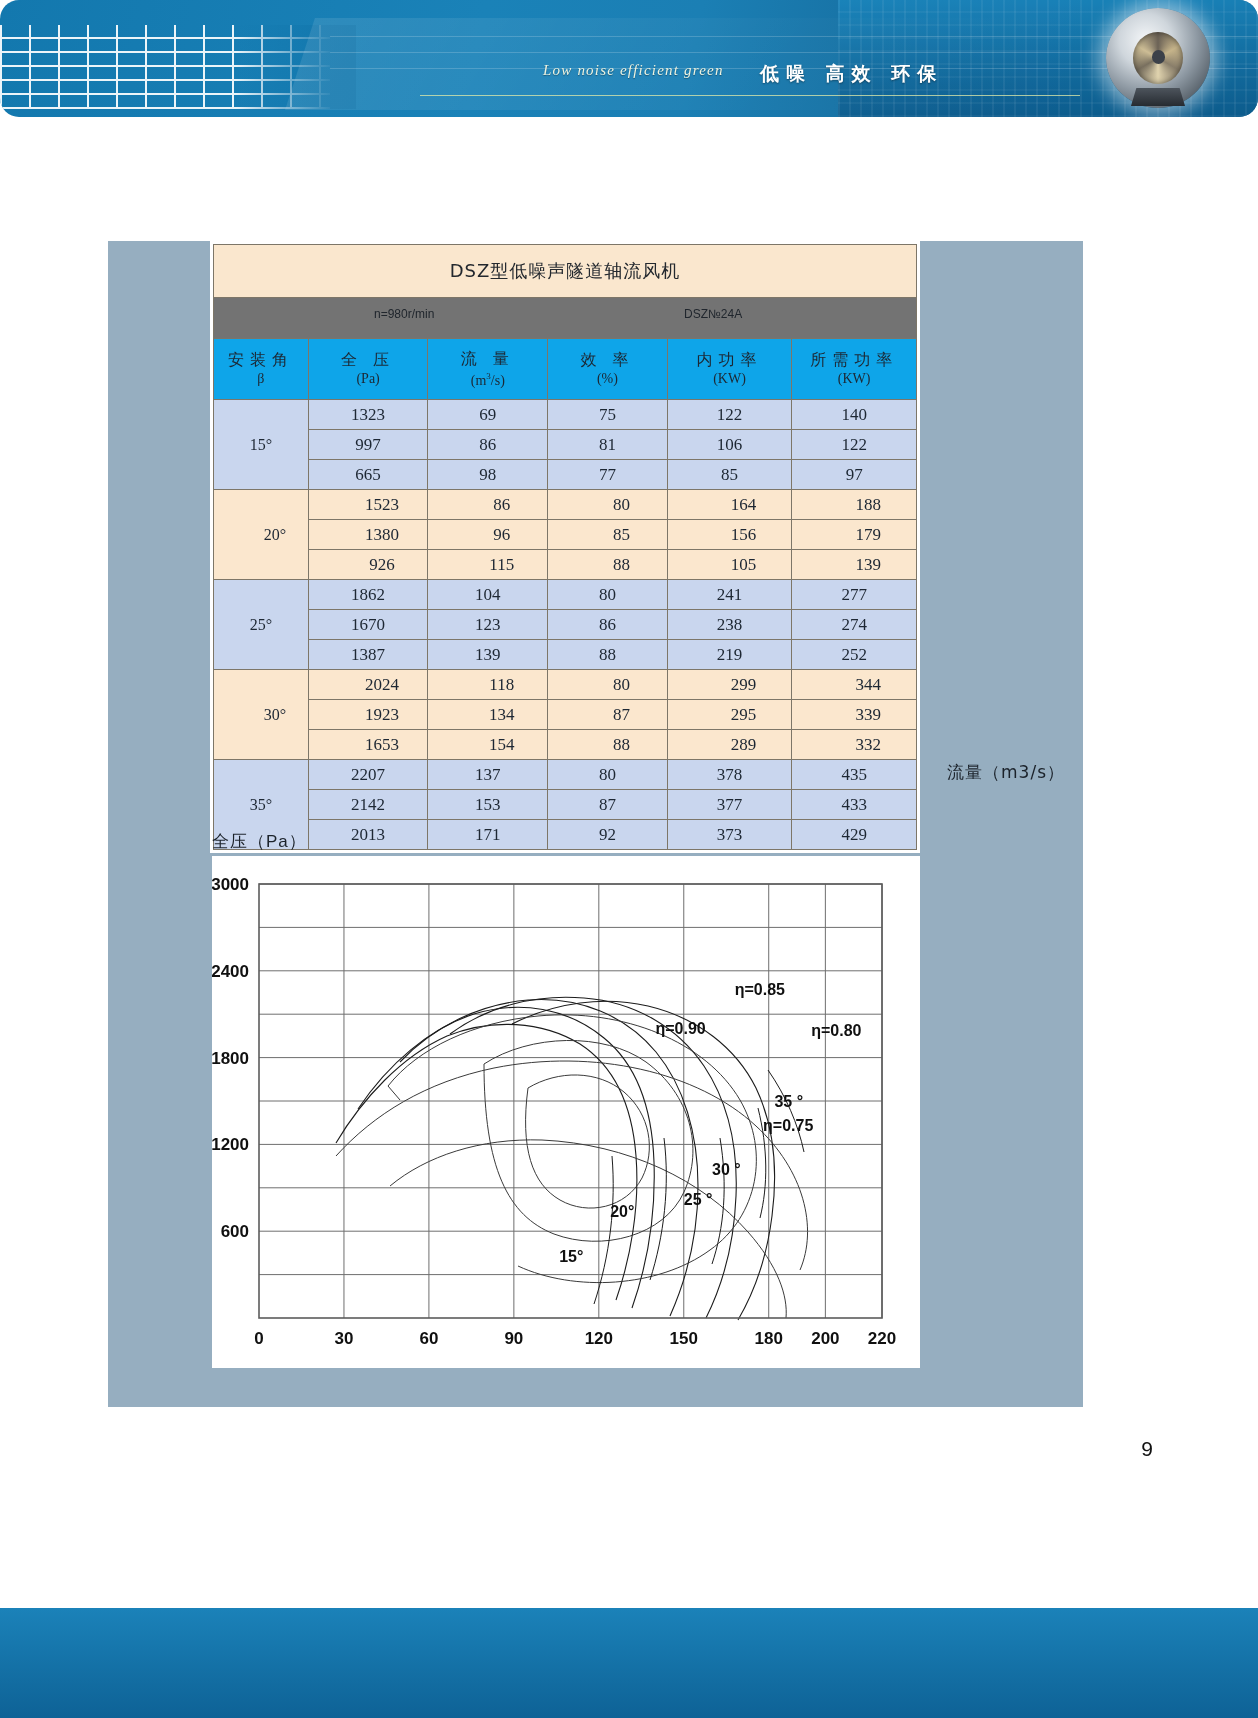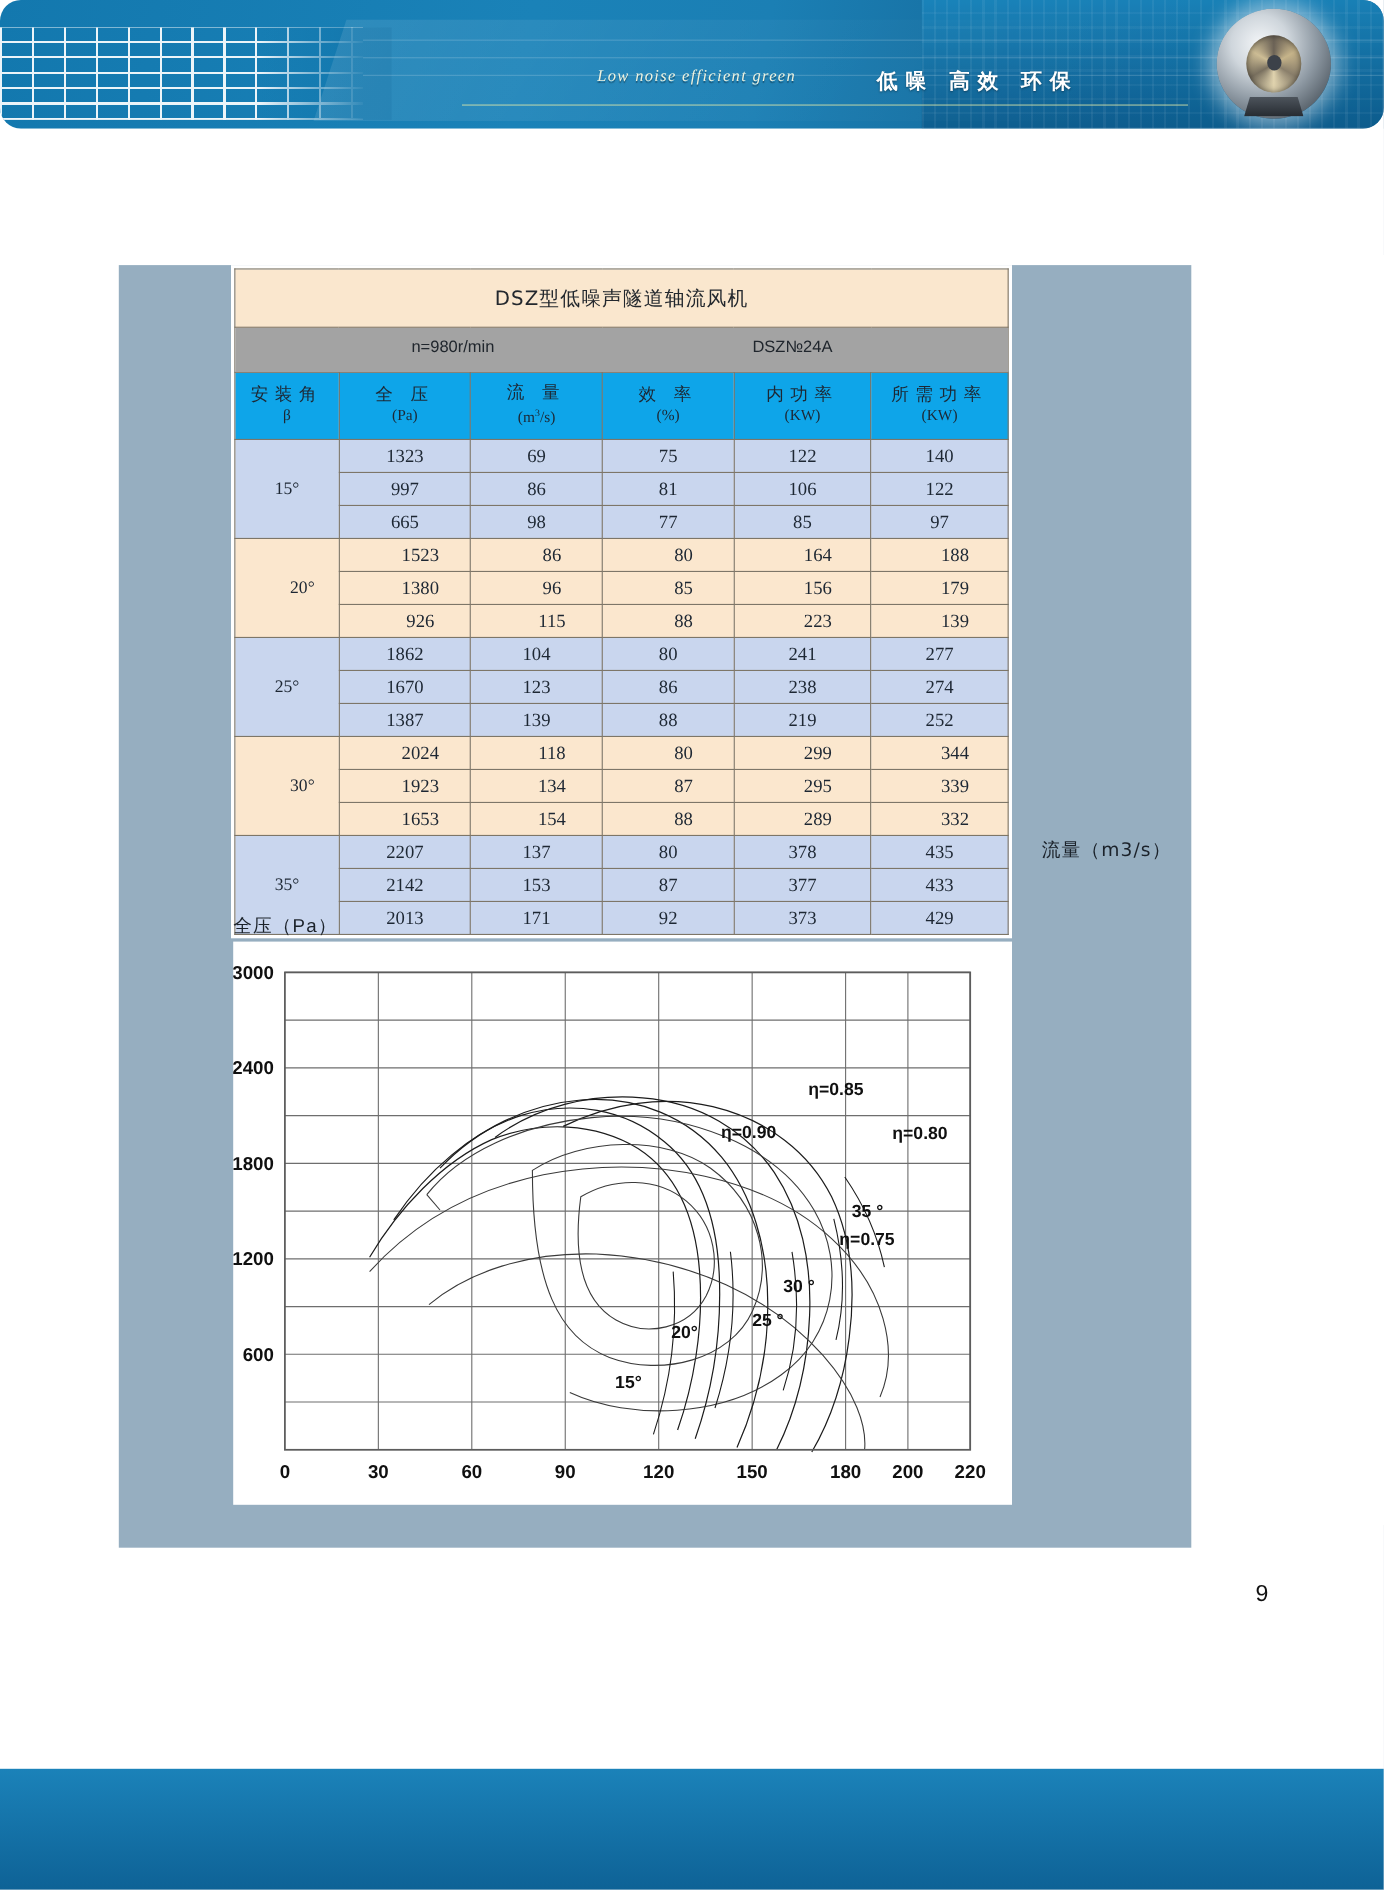--- a/index.html
+++ b/index.html
@@ -52,21 +52,20 @@
     position:absolute;left:543px;top:62px;
     font-family:"Liberation Serif","DejaVu Serif",serif;
     font-style:italic;font-size:15px;color:#eef4e2;letter-spacing:1.2px;
     white-space:nowrap;text-shadow:0 1px 1px rgba(0,0,0,.35);
   }
   .slogan-cn{
     position:absolute;left:760px;top:61px;
     font-family:"DejaVu Sans",sans-serif;font-weight:bold;font-size:19px;
     color:#ffffff;letter-spacing:7px;white-space:nowrap;
     text-shadow:0 1px 2px rgba(0,0,0,.4);
-    margin-left:37px;
   }
   .fan-badge{
     position:absolute;right:48px;top:8px;width:104px;height:100px;
     border-radius:50%;
     background:radial-gradient(circle at 38% 32%,#f4f6f8 0%,#cfd6dc 28%,#8e99a3 55%,#5a646d 78%,#2c3339 100%);
     box-shadow:0 0 18px 8px rgba(255,255,255,.45);
   }
   .fan-badge::after{
     content:"";position:absolute;left:26%;top:24%;width:48%;height:52%;
     border-radius:50%;
@@ -103,21 +102,21 @@
     font-family:"Liberation Serif","DejaVu Serif",serif;color:#1d2733;
   }
   table.spec td{
     border:1px solid #7d7668;text-align:center;vertical-align:middle;
   }
   .t-title{
     background:#fae7ce;font-family:"DejaVu Sans",sans-serif;
     font-size:18px;height:50px;letter-spacing:1px;color:#23282e;
   }
   .t-sub{
-    background:#a3a3a3;height:38px;font-family:"Liberation Sans",sans-serif;font-size:15px;
+    background:#737373;height:38px;font-family:"Liberation Sans",sans-serif;font-size:12px;
     position:relative;color:#20262d;
   }
   .t-sub .s-a{position:absolute;left:160px;top:9px;}
   .t-sub .s-b{position:absolute;left:470px;top:9px;}
   .t-head td{
     background:#0ea5e9;height:56px;font-size:16px;line-height:1.35;padding:2px 0;
   }
   .t-head .cn{letter-spacing:6px;display:block;}
   .t-head .un{font-size:14px;display:block;letter-spacing:0;}
   .t-head .un sup{font-size:9px;vertical-align:super;}
@@ -257,21 +256,21 @@
               <td class="data">1380</td>
               <td class="data">96</td>
               <td class="data">85</td>
               <td class="data">156</td>
               <td class="data">179</td>
             </tr>
             <tr class="row-cream">
               <td class="data">926</td>
               <td class="data">115</td>
               <td class="data">88</td>
-              <td class="data">223</td>
+              <td class="data">105</td>
               <td class="data">139</td>
             </tr>
             <tr class="row-blue">
               <td class="data ang" rowspan="3">25°</td>
               <td class="data">1862</td>
               <td class="data">104</td>
               <td class="data">80</td>
               <td class="data">241</td>
               <td class="data">277</td>
             </tr>

